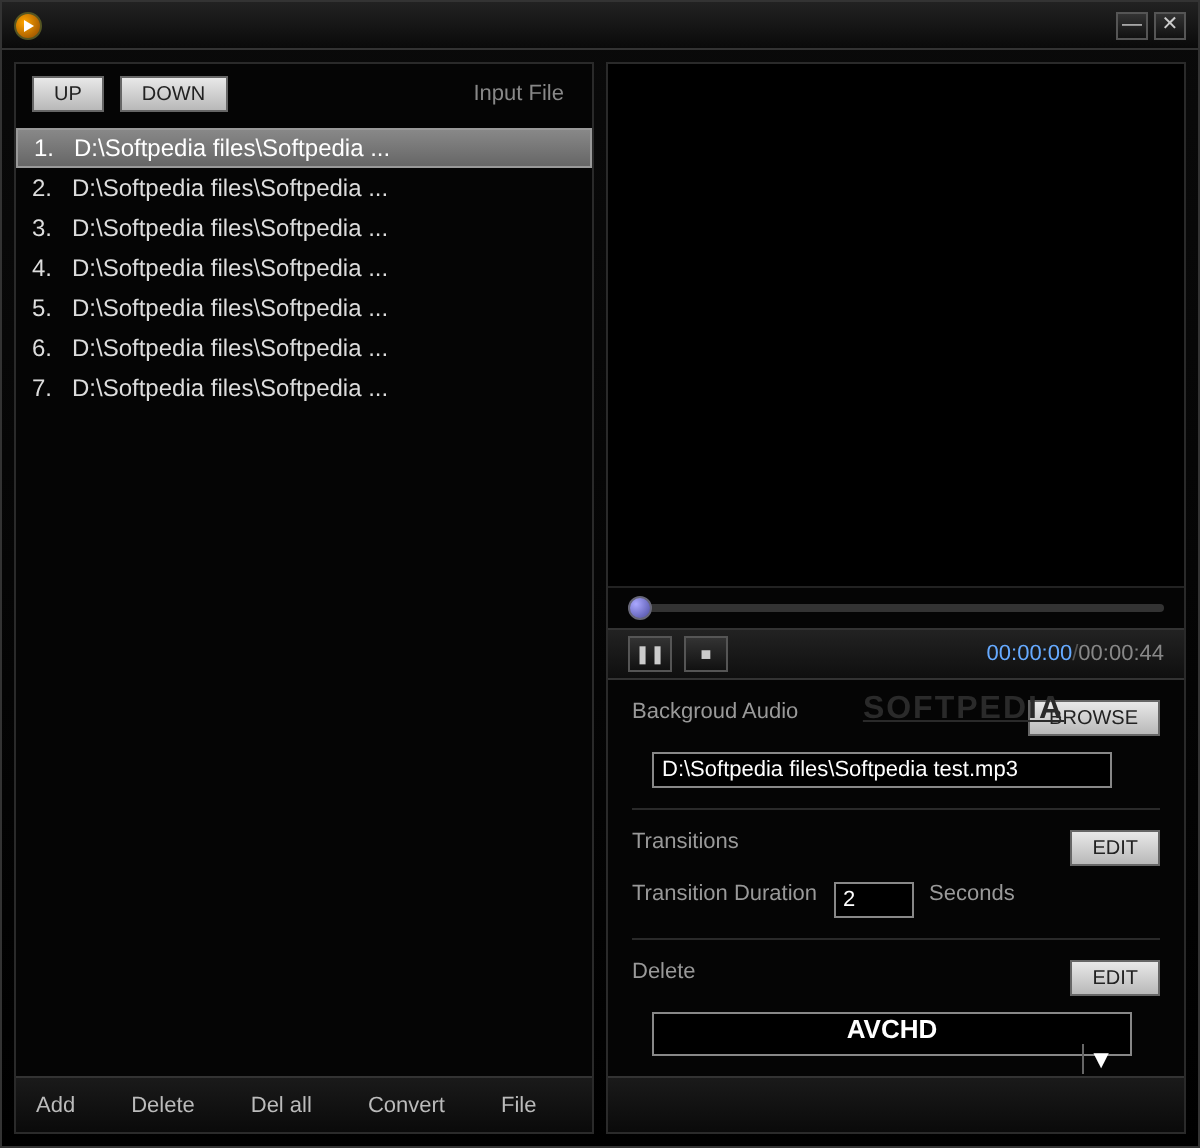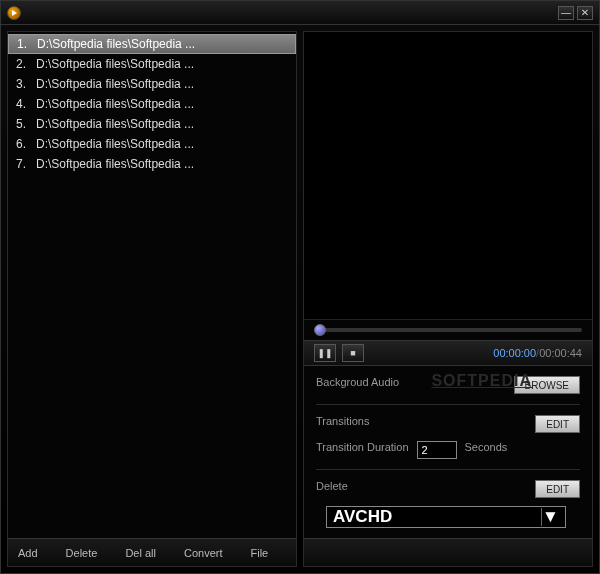--- a/index.html
+++ b/index.html
@@ -217,23 +217,24 @@
 }
 .profile-select {
   width: 240px;
   height: 22px;
   background: #000;
   border: 1px solid #888;
   display: flex;
   align-items: center;
   padding: 0 6px;
   color: #fff;
-  font-size: 17px;
+  font-size: 13px;
   font-weight: bold;
   margin-left: 10px;
+  flex-direction: column;
 }
 .profile-select .chev {
   margin-left: auto;
   width: 18px; height: 18px;
   border-left: 1px solid #666;
   display: flex;
   align-items: center;
   justify-content: center;
 }
 .rp-footer {
@@ -250,20 +251,25 @@
   <div class="titlebar">
     <div class="logo"></div>
     <div class="title">SlideShow Maker</div>
     <div class="winbtn">—</div>
     <div class="winbtn">✕</div>
   </div>
 
   <div class="body">
 
     <div class="leftpanel">
+      <div class="lp-header">
+        <button class="btn">UP</button>
+        <button class="btn">DOWN</button>
+        <span class="col-label">Input File</span>
+      </div>
       <div class="filelist" id="filelist">
           <div class="filerow selected">
             <span class="num">1.</span>
             <span>D:\Softpedia files\Softpedia ...</span>
           </div>
           <div class="filerow">
             <span class="num">2.</span>
             <span>D:\Softpedia files\Softpedia ...</span>
           </div>
           <div class="filerow">
@@ -311,20 +317,23 @@
         </div>
       </div>
       <div class="settings">
         <div class="watermark">SOFTPEDIA</div>
 
         <div class="srow">
           <span class="label">Backgroud Audio</span>
           <span class="spacer"></span>
           <button class="btn">BROWSE</button>
         </div>
+        <div class="srow">
+          <input class="textinput audio-path" value="D:\Softpedia files\Softpedia test.mp3" style="">
+        </div>
 
         <div class="divider"></div>
 
         <div class="srow">
           <span class="label">Transitions</span>
           <span class="spacer"></span>
           <button class="btn">EDIT</button>
         </div>
         <div class="srow">
           <span class="label">Transition Duration</span>

